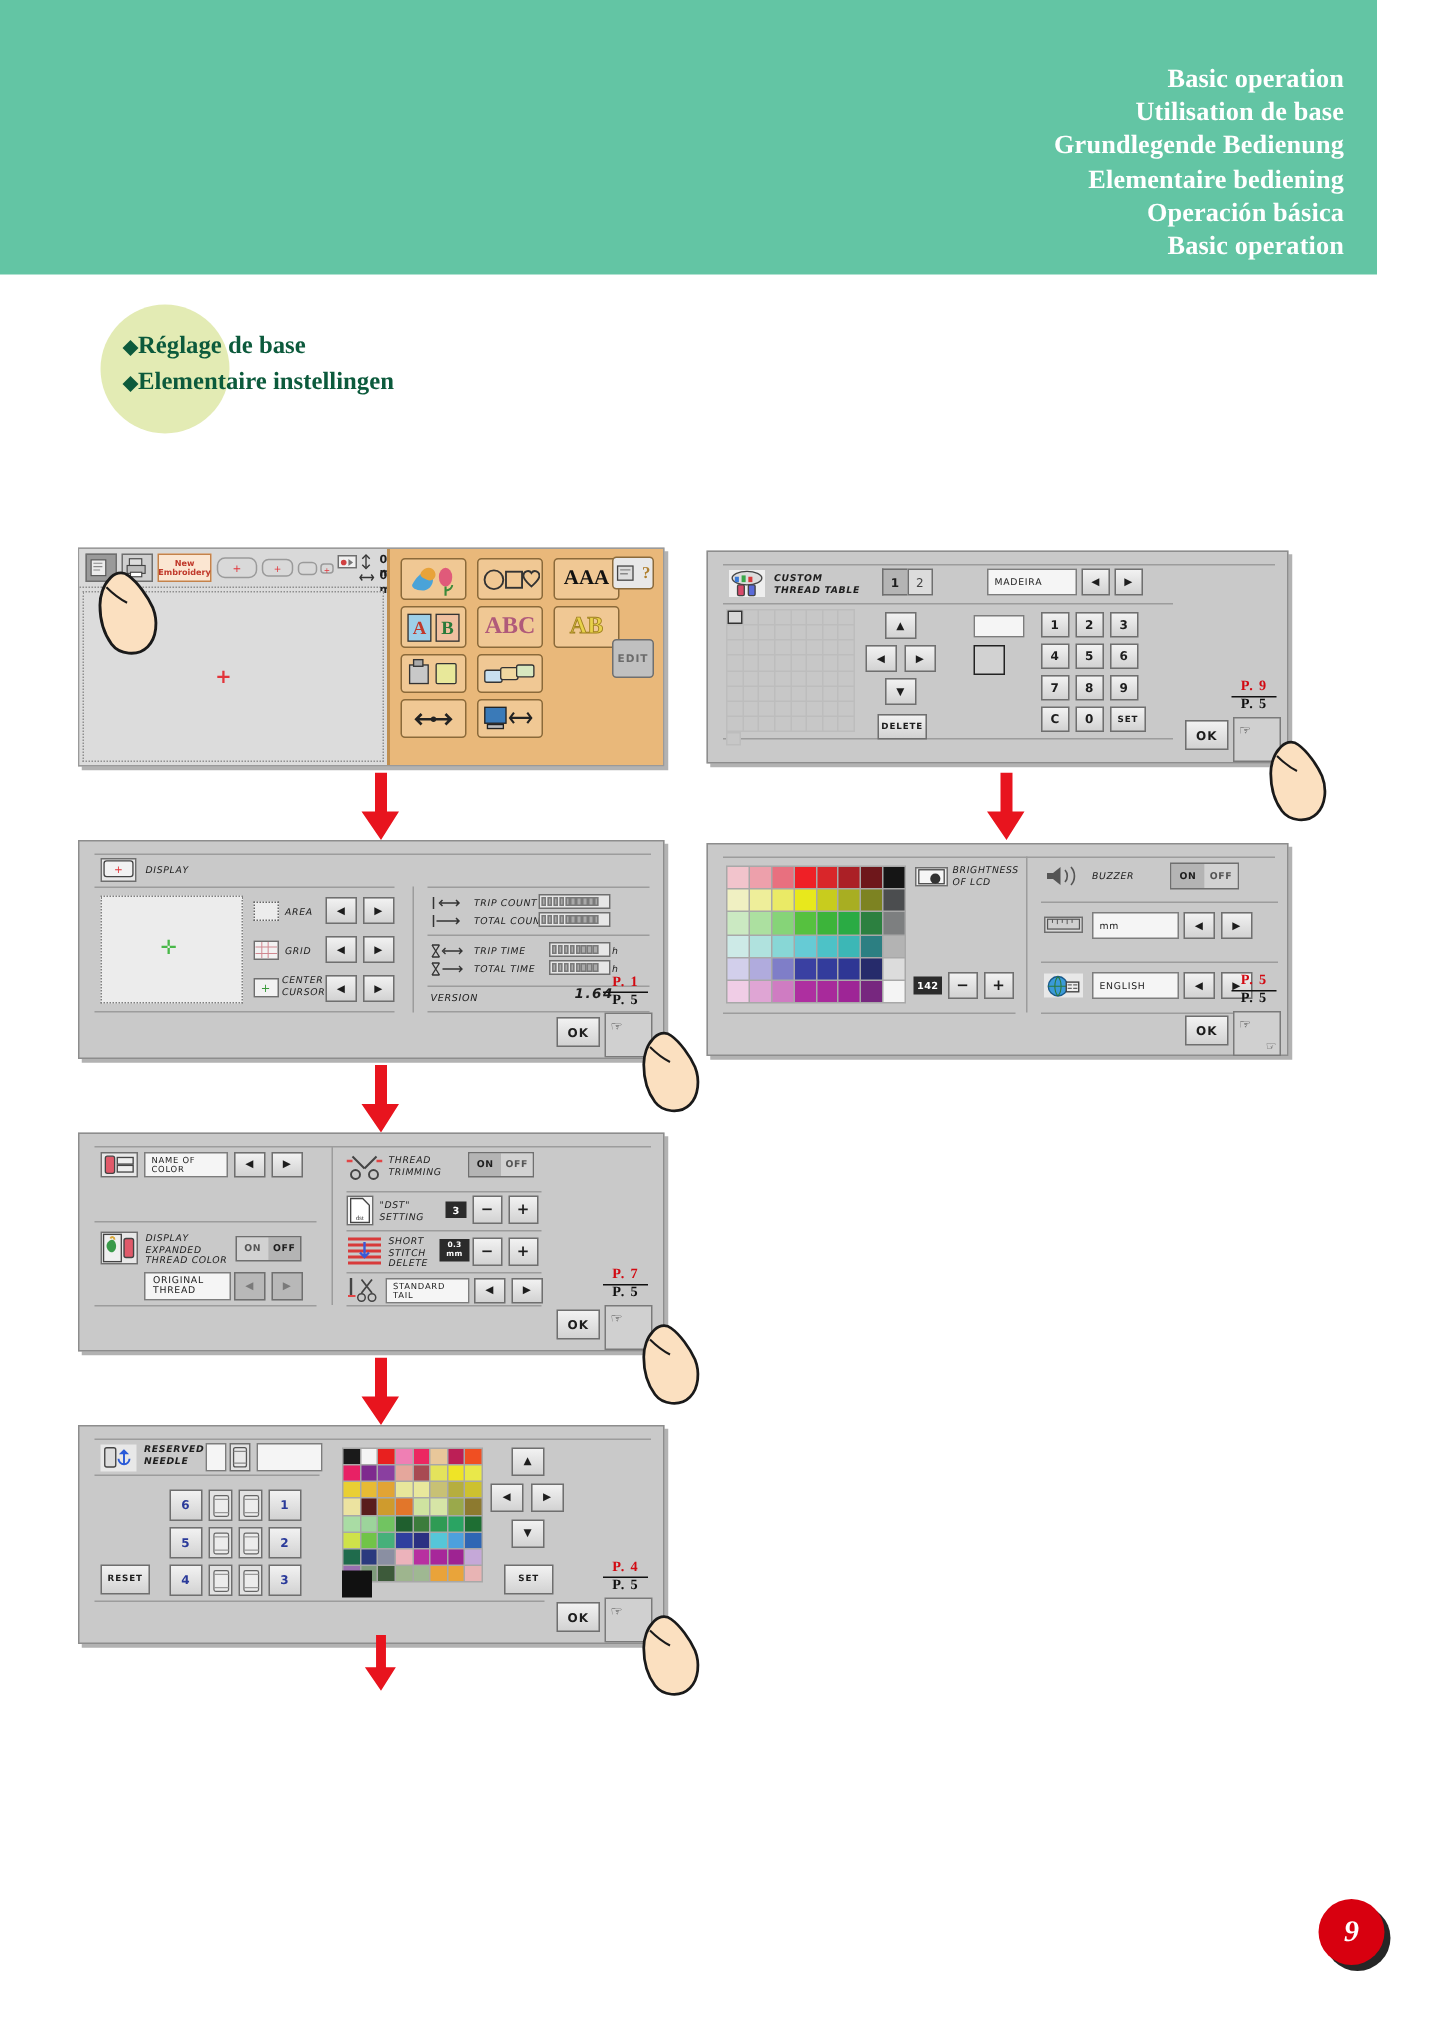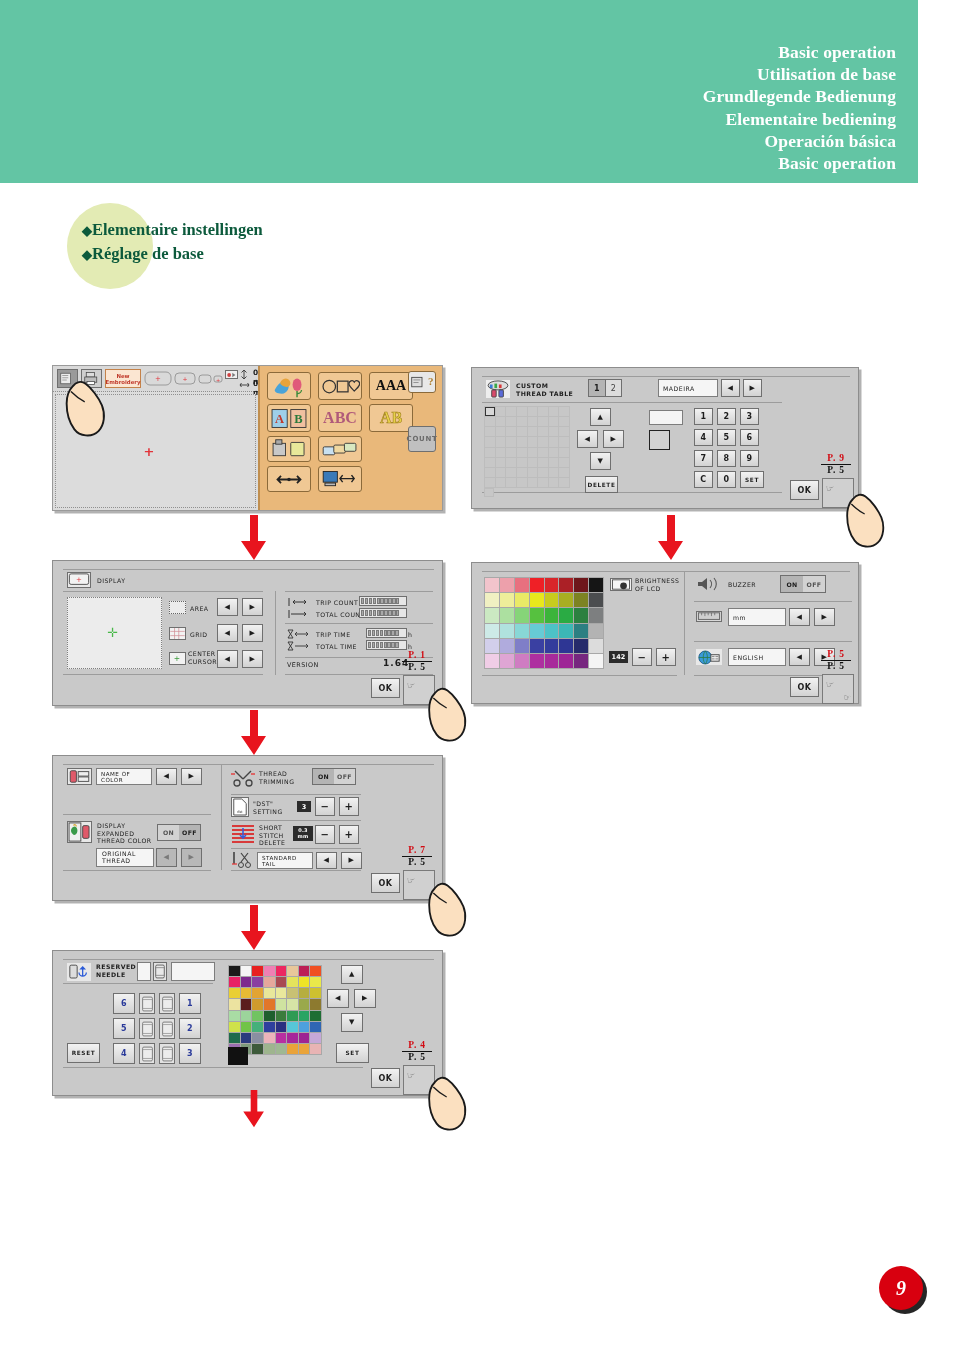--- a/index.html
+++ b/index.html
@@ -63,21 +63,21 @@
     letter-spacing: .6px;
   }
   .btn.flat { background: #dcdcdc; }
   .field {
     position: absolute; background: #f5f5f5; border: 1px solid #7d7d7d;
     display: flex; align-items: center;
     font-size: 6.2px; letter-spacing: .5px; padding-left: 4px; color: #222;
   }
   .lbl {
     position: absolute; font-size: 6.2px; letter-spacing: .45px;
-    line-height: 7.6px; color: #1d1d1d; white-space: pre-line;
+    line-height: 7.6px; color: #1d1d1d; white-space: pre-line; font-style: italic;
   }
   .arw { font-size: 7px; line-height: 1; }
   .onoff {
     position: absolute; display: flex;
     border: 1px solid #6f6f6f;
   }
   .onoff span {
     display: flex; align-items: center; justify-content: center;
     font-size: 6.2px; font-weight: bold; letter-spacing: .4px;
     width: 50%; height: 100%;
@@ -200,22 +200,22 @@
     <div>Grundlegende Bedienung</div>
     <div>Elementaire bediening</div>
     <div>Operación básica</div>
     <div>Basic operation</div>
   </div>
 
   <div class="subtitle-wrap">
     <div class="subtitle-blob"></div>
     <div class="subtitle-cols">
       <div class="subtitle-col second">
+        <div class="subtitle-line"><span class="dia">◆</span><span>Réglage de base</span></div>
         <div class="subtitle-line"><span class="dia">◆</span><span>Elementaire instellingen</span></div>
-        <div class="subtitle-line"><span class="dia">◆</span><span>Réglage de base</span></div>
       </div>
     </div>
   </div>
 
   <div class="lcd shadow" style="left:52px; top:365px; width:391px; height:146px; padding:0; border:1px solid #9a9a9a;">
     <div class="home-left" style="right:184px;">
       <div class="home-topbar"></div>
 
       <div class="tool-btn sel" style="left:4px; top:3px; width:21px; height:19px;">
         <svg viewBox="0 0 22 20" width="17" height="15">
@@ -337,21 +337,21 @@
       </div>
 
       <div class="help-btn" style="right:6px; top:5px; width:28px; height:22px;">
         <svg viewBox="0 0 28 22" width="24" height="19">
             <rect x="2" y="5" width="12" height="11" fill="#ddd" stroke="#444"></rect>
             <path d="M4 8h8M4 11h6" stroke="#888"></path>
             <text x="21" y="14" font-size="13" font-weight="bold" fill="#b08030" font-family="serif">?</text>
           </svg>
       </div>
       <div class="edit-btn" style="right:6px; top:60px; width:28px; height:26px;">
-        <span>COUNT</span>
+        <span>EDIT</span>
       </div>
     </div>
   </div>
 
   <div class="down-arrow" style="left:239px; top:515px;">
     <svg viewBox="0 0 30 46">
         <path d="M11 0h8v26h8L15 45 2 26h9z" fill="#e8141e"></path>
       </svg>
   </div>
 

